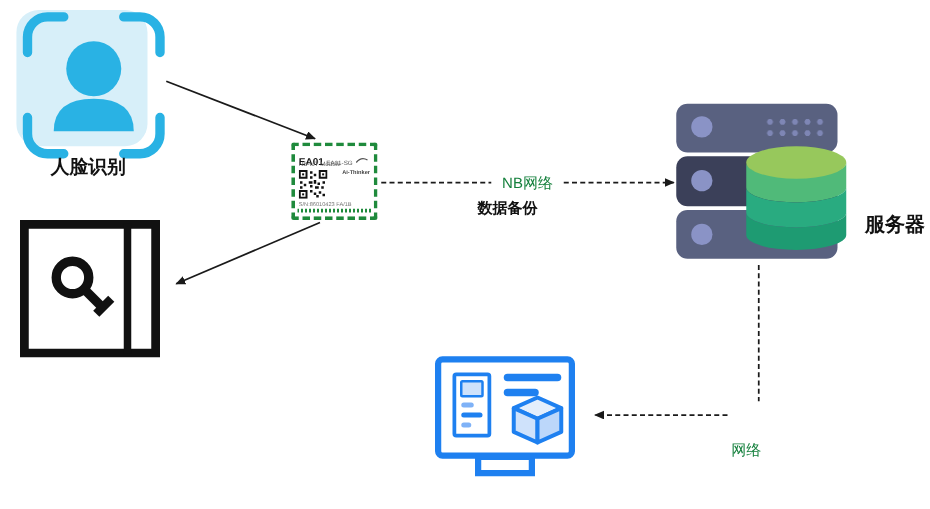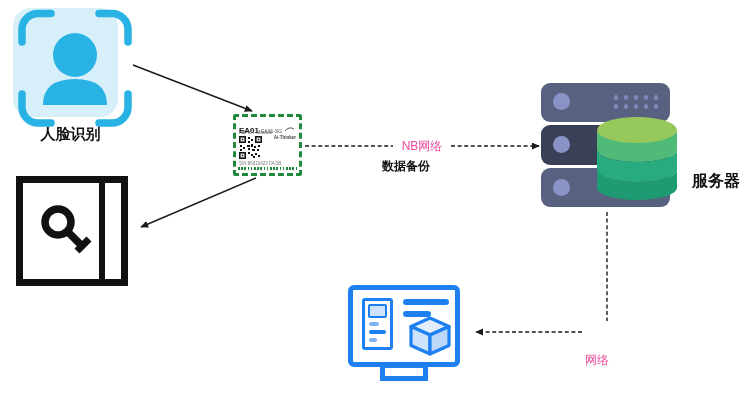--- a/index.html
+++ b/index.html
@@ -2,21 +2,21 @@
 <html><head>
 <meta charset="utf-8">
 <style>
   html,body{margin:0;padding:0;background:#fff;}
   #stage{
     position:relative;width:744px;height:407px;background:#fff;overflow:hidden;
     font-family:"Liberation Sans","DejaVu Sans",sans-serif;color:#111;
   }
   .abs{position:absolute;}
   .lbl{position:absolute;font-weight:700;font-size:15px;color:#111;text-align:center;line-height:1.1;}
-  .edge-lbl{position:absolute;font-size:12px;color:#ec4899;text-align:center;line-height:1.2;font-weight:400;}
+  .edge-lbl{position:absolute;font-size:12px;color:#15803d;text-align:center;line-height:1.2;font-weight:400;}
 
   
   #connectors{position:absolute;left:0;top:0;}
 
   
   #face-svg{left:13px;top:8px;}
   #face-label{left:13px;top:126px;width:115px;}
 
   
   #door-svg{left:16px;top:176px;}

